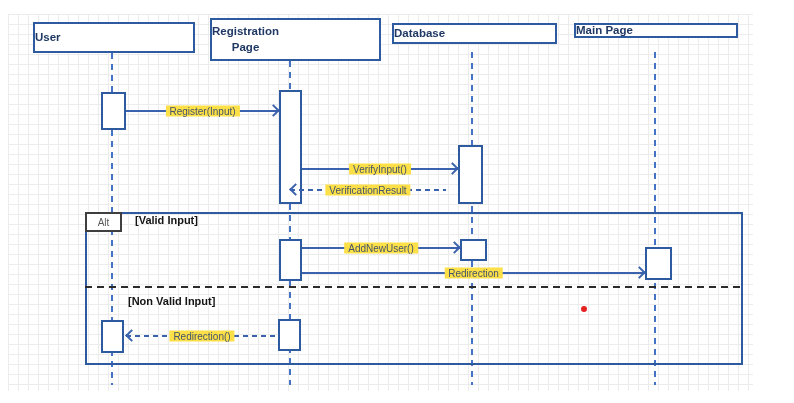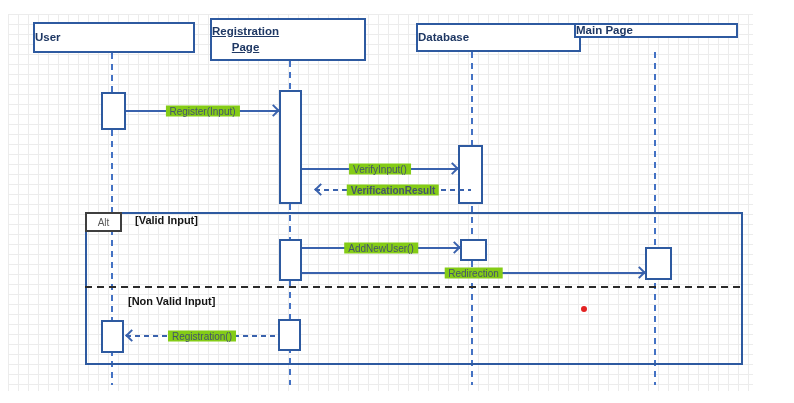--- a/index.html
+++ b/index.html
@@ -43,21 +43,21 @@
     position:absolute;left:85px;top:286px;width:658px;height:2px;z-index:4;
     background:repeating-linear-gradient(to right,#2b2b2b 0 7px,transparent 7px 12px);
   }
   .msg{position:absolute;height:14px;z-index:4;}
   .msg .line{position:absolute;left:0;right:0;top:6px;height:2px;background:#3a62ad;}
   .msg.dashed .line{
     background:repeating-linear-gradient(to right,#3a62ad 0 5px,transparent 5px 9px);
   }
   .msg .label{
     position:absolute;left:50%;top:7px;transform:translate(-50%,-50%);
-    background:#84cc16;padding:0 4px;font-size:10px;color:#44546a;white-space:nowrap;
+    background:#fde047;padding:0 4px;font-size:10px;color:#44546a;white-space:nowrap;
   }
   .head{position:absolute;width:9px;height:9px;top:2px;box-sizing:border-box;}
   .head.right{right:1px;border-top:2px solid #3a62ad;border-right:2px solid #3a62ad;transform:rotate(45deg);}
   .head.left{left:1px;border-top:2px solid #3a62ad;border-left:2px solid #3a62ad;transform:rotate(-45deg);}
   .red-dot{position:absolute;left:581px;top:306px;width:6px;height:6px;border-radius:50%;background:#e32222;z-index:7;}
 </style>
 </head>
 <body>
 
 <div class="canvas">
@@ -91,52 +91,52 @@
     <div class="head right"></div>
     <span class="label">Register(Input)</span>
   </div>
 
   <div class="msg" style="left:302px;top:150px;width:156px;margin-top:12px;">
     <div class="line"></div>
     <div class="head right"></div>
     <span class="label">VerifyInput()</span>
   </div>
 
-  <div class="msg dashed" style="left:315px;top:183px;width:156px;font-weight:bold;">
+  <div class="msg dashed" style="left:290px;top:183px;width:156px;">
     <div class="line"></div>
     <div class="head left"></div>
     <span class="label">VerificationResult</span>
   </div>
 
   <div class="msg" style="left:302px;top:241px;width:158px;">
     <div class="line"></div>
     <div class="head right"></div>
     <span class="label">AddNewUser()</span>
   </div>
 
   <div class="msg" style="left:302px;top:266px;width:343px;">
     <div class="line"></div>
     <div class="head right"></div>
     <span class="label">Redirection</span>
   </div>
 
   <div class="msg dashed" style="left:126px;top:329px;width:152px;">
     <div class="line"></div>
     <div class="head left"></div>
-    <span class="label">Registration()</span>
+    <span class="label">Redirection()</span>
   </div>
 
   <div class="actor" style="left:33px;top:22px;width:162px;height:31px;">
     <span>User</span>
   </div>
-  <div class="actor" style="left:210px;top:18px;width:156px;height:43px;text-decoration:underline;">
+  <div class="actor" style="left:210px;top:18px;width:171px;height:43px;">
     <span>Registration
 Page</span>
   </div>
-  <div class="actor" style="left:392px;top:23px;width:165px;height:29px;margin-left:24px;">
+  <div class="actor" style="left:392px;top:23px;width:165px;height:21px;">
     <span>Database</span>
   </div>
   <div class="actor" style="left:574px;top:23px;width:164px;height:15px;">
     <span>Main Page</span>
   </div>
 
   <div class="red-dot"></div>
 
 </div>
 

